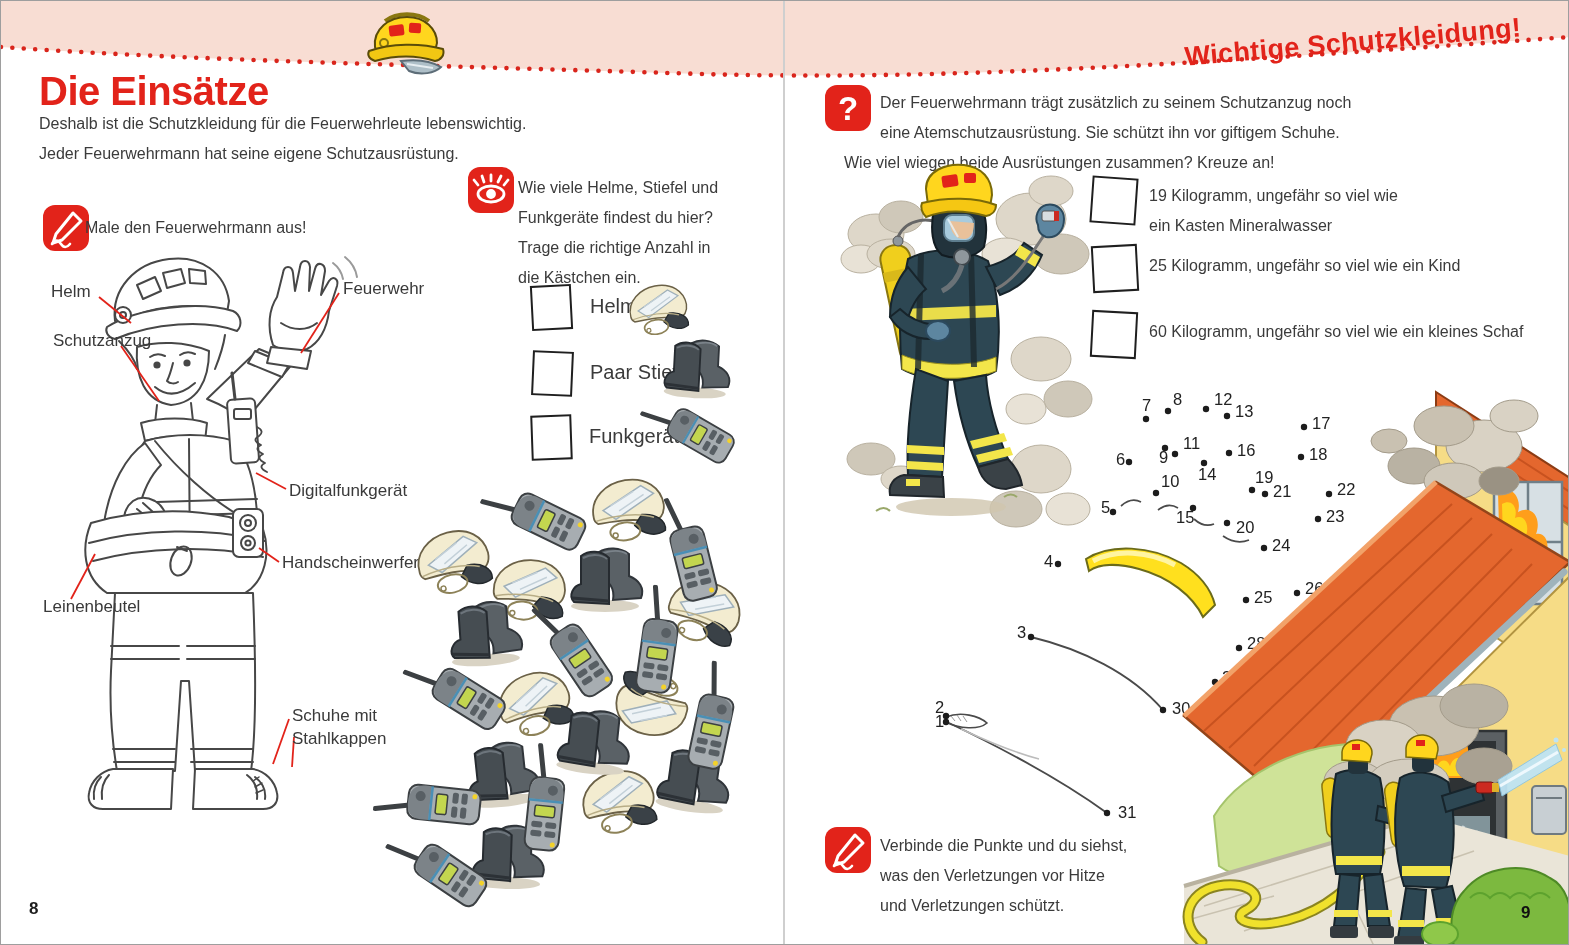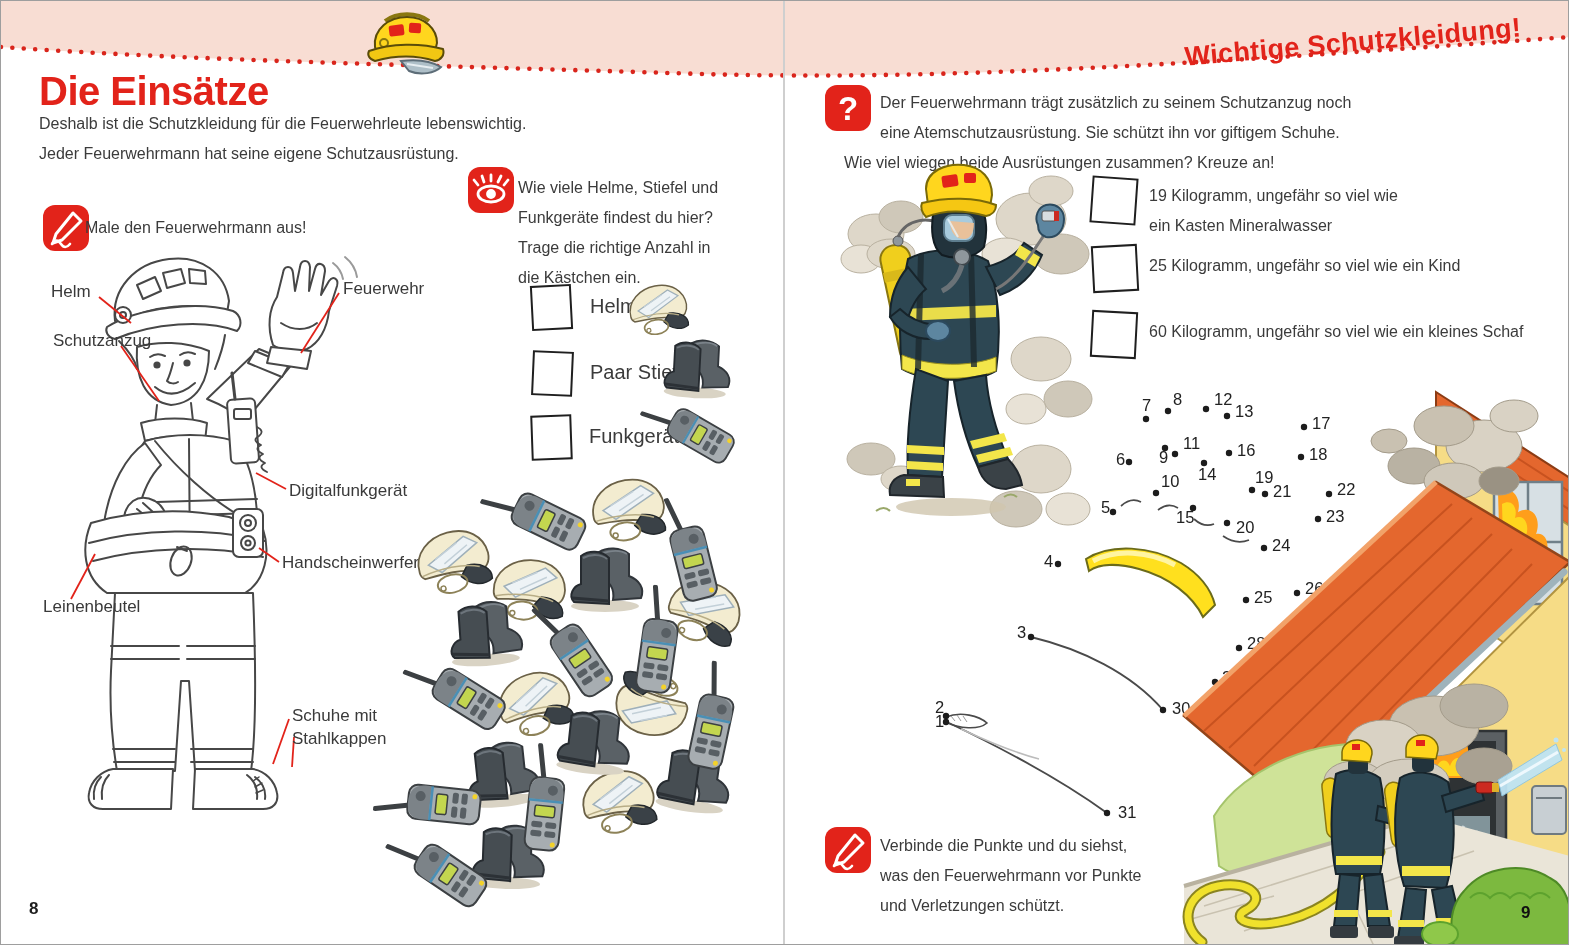--- a/index.html
+++ b/index.html
@@ -523,21 +523,21 @@
       <ellipse cx="256" cy="548" rx="18" ry="12" fill="#8fc84a" stroke="#5da22e" stroke-width="2"></ellipse>
     </svg>
 
     <div class="abs task-icon" style="left:824px;top:826px">
       <svg width="46" height="46" viewBox="0 0 46 46">
         <path d="M30,8 L38,16 L19,35 L10,38 L13,29 Z" fill="none" stroke="#fff" stroke-width="3" stroke-linejoin="round"></path>
         <path d="M9,39 q4,-7 9,0 q4,6 9,0" stroke="#fff" stroke-width="2.6" fill="none" stroke-linecap="round"></path>
       </svg>
     </div>
     <div class="abs body-line" style="left:879px;top:830px">Verbinde die Punkte und du siehst,</div>
-    <div class="abs body-line" style="left:879px;top:860px">was den Feuerwehrmann vor Punkte</div>
+    <div class="abs body-line" style="left:879px;top:860px">was den Verletzungen vor Hitze</div>
     <div class="abs body-line" style="left:879px;top:890px">und Verletzungen schützt.</div>
 
     <div class="abs pagenum" style="left:1520px;top:902px;color:#111">9</div>
   </div>
 
   <svg width="0" height="0" style="position:absolute" aria-hidden="true">
     <defs>
       <symbol id="sym-helmet" viewBox="0 0 90 70">
         <path d="M10,40 C8,20 26,7 45,6 C66,5 80,17 81,34 C81,43 76,49 68,51 C52,44 30,46 14,47 C11,45 10,43 10,40 Z" fill="#f3ecd0" stroke="#6b6147" stroke-width="1.8"></path>
         <path d="M20,34 L60,13 L72,22 L32,44 Z" fill="#eef3f6" stroke="#9fb0ba" stroke-width="1.5"></path>

